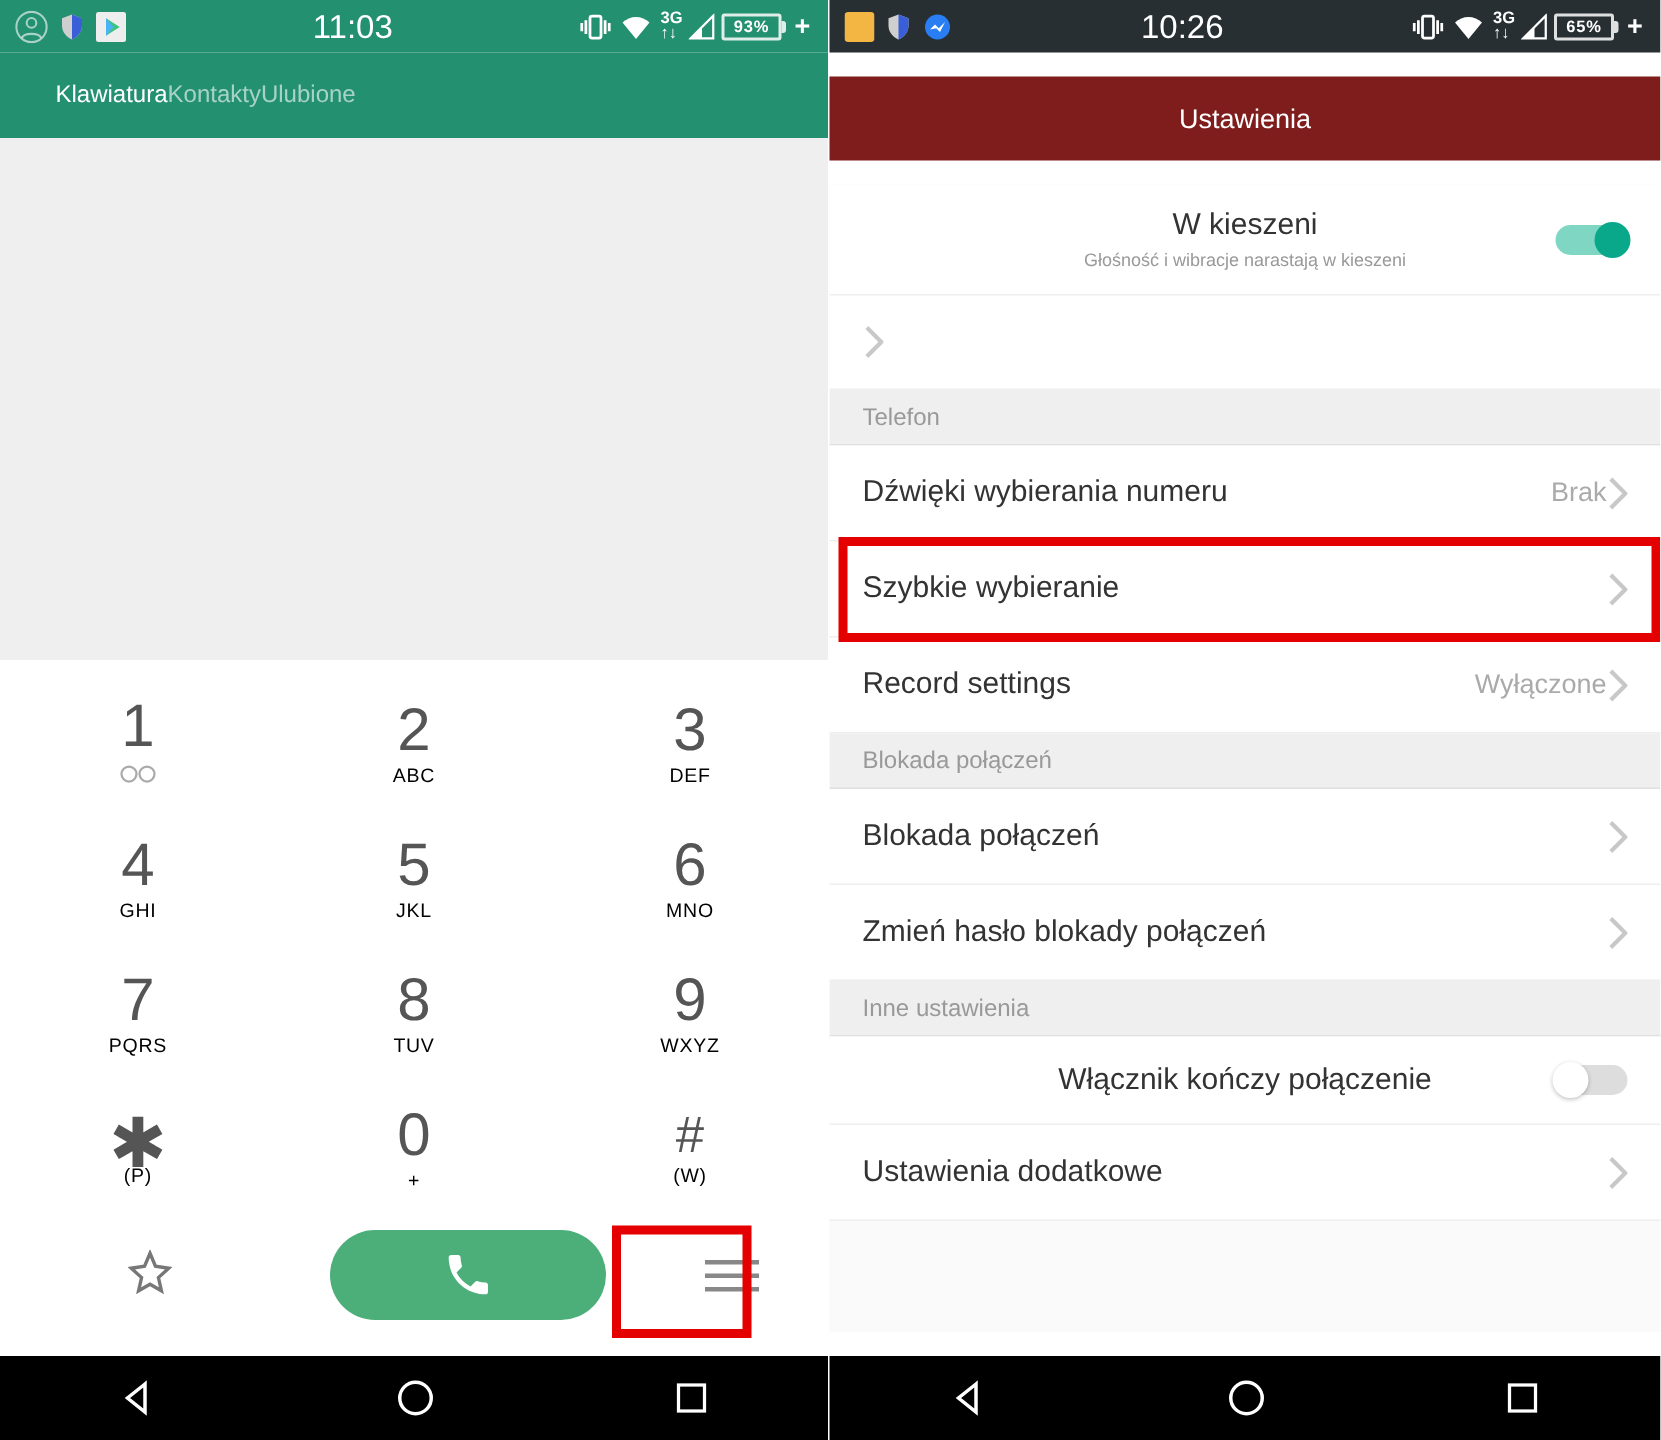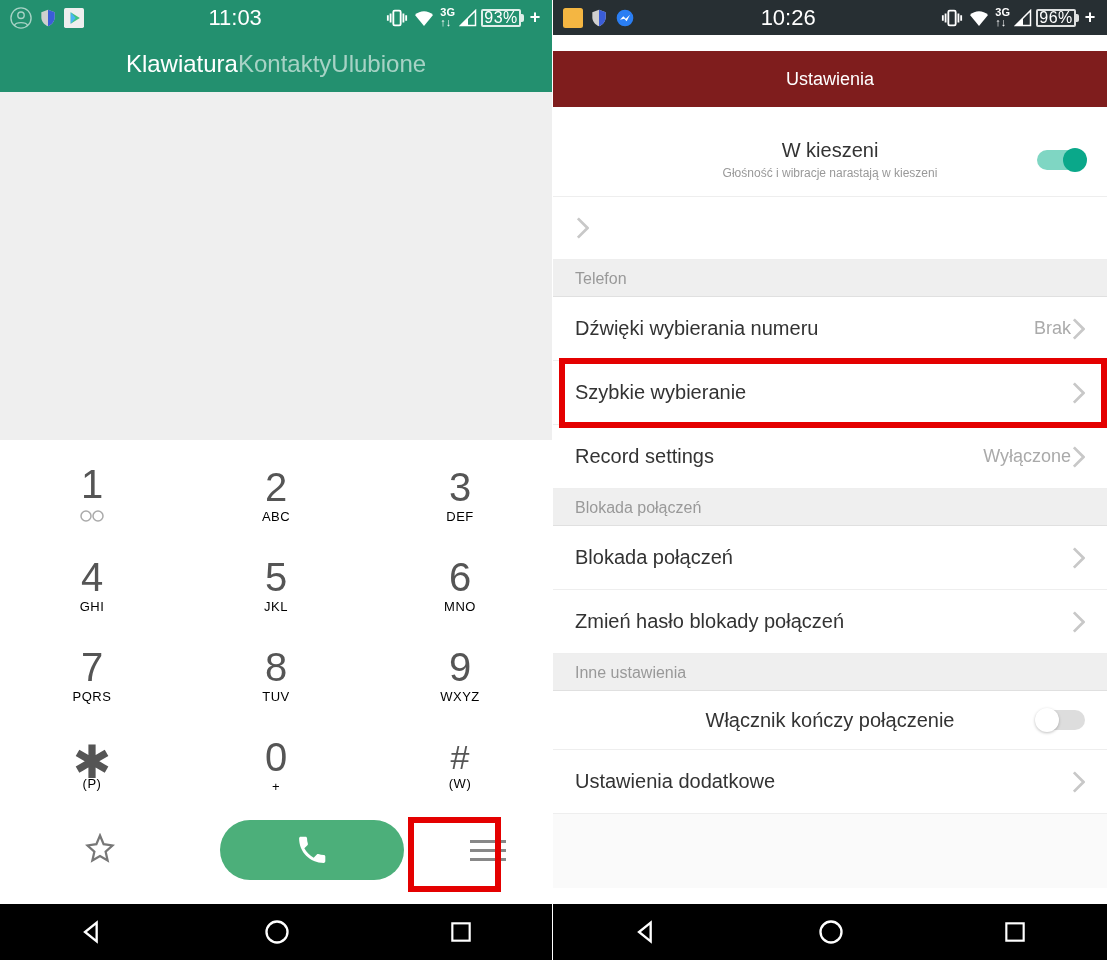--- a/index.html
+++ b/index.html
@@ -8,32 +8,32 @@
   .phone { width:553px; height:960px; position:relative; display:flex; flex-direction:column; border-right:1px solid #fff; }
   .phone:last-child { width:554px; border-right:none;gap:16px; }
 
   
   .status { height:35px; display:flex; align-items:center; padding:0 10px; color:#fff; font-size:18px; }
   .status .left { display:flex; align-items:center; gap:6px; }
   .status .center { flex:1; text-align:center; font-weight:400; font-size:22px; }
   .status .right { display:flex; align-items:center; gap:4px; }
   .status svg { display:block; }
   .batt { display:flex; align-items:center; }
-  .batt-body { width:40px; height:18px; border:2px solid rgba(255,255,255,0.85); border-radius:2px; display:flex; align-items:center; justify-content:center; font-size:16px; letter-spacing:0.5px; padding:0 2px; }
+  .batt-body { width:40px; height:18px; border:2px solid rgba(255,255,255,0.85); border-radius:2px; display:flex; align-items:center; justify-content:center; font-size:11px; letter-spacing:0.5px; padding:0 2px;font-weight:bold; }
   .batt-tip { width:3px; height:8px; background:rgba(255,255,255,0.85); border-radius:0 2px 2px 0; }
   .plus { width:14px; height:14px; display:flex; align-items:center; justify-content:center; font-weight:700; font-size:18px; }
 
   
   .green .status { background:#23906f; }
   .green .tabs { background:#23906f; }
   .dark .status { background:#272f33; }
   .dark .header { background:#7f1d1d; color:#fff; height:56px; display:flex; align-items:center; justify-content:center; font-size:18px; font-weight:400; }
 
   
-  .tabs { height:57px; display:flex; align-items:center; justify-content:center; padding:0 37px; font-size:24px; }
+  .tabs { height:57px; display:flex; align-items:center; justify-content:flex-start; padding:0 37px; font-size:16px; }
   .tabs .tab { color:rgba(255,255,255,0.6); }
   .tabs .tab.active { color:#fff; }
 
   
   .dialer-display { flex:1; background:#efefef; }
   .keypad { background:#fff; padding:10px 0 6px; }
   .keyrow { display:flex; justify-content:space-around; padding:2px 0; }
   .key { width:160px; height:86px; display:flex; flex-direction:column; align-items:center; justify-content:center; cursor:pointer; }
   .key .num { font-size:40px; font-weight:300; color:#555; line-height:1; }
   .key .sub { font-size:13px; color:#000000; margin-top:2px; letter-spacing:0.5px; }
@@ -242,21 +242,21 @@
           </svg>
         <svg width="24" height="24" viewBox="0 0 24 24">
             <path d="M12 20l9-11c-5-5-13-5-18 0z" fill="#fff"></path>
           </svg>
         <span style="font-size:11px;font-weight:700;line-height:0.9">3G<br>↑↓</span>
         <svg width="18" height="18" viewBox="0 0 24 24">
             <path d="M2 22L22 2v20z" fill="none" stroke="#fff" stroke-width="2"></path>
             <path d="M2 22L12 12v10z" fill="#fff"></path>
           </svg>
         <div class="batt">
-            <div class="batt-body">96%</div>
+            <div class="batt-body">65%</div>
             <div class="batt-tip"></div>
           </div>
         <div class="plus">+</div>
       </div>
     </div>
 
     <div class="header">Ustawienia</div>
 
     <div class="settings">
       <div class="s-item tall">

